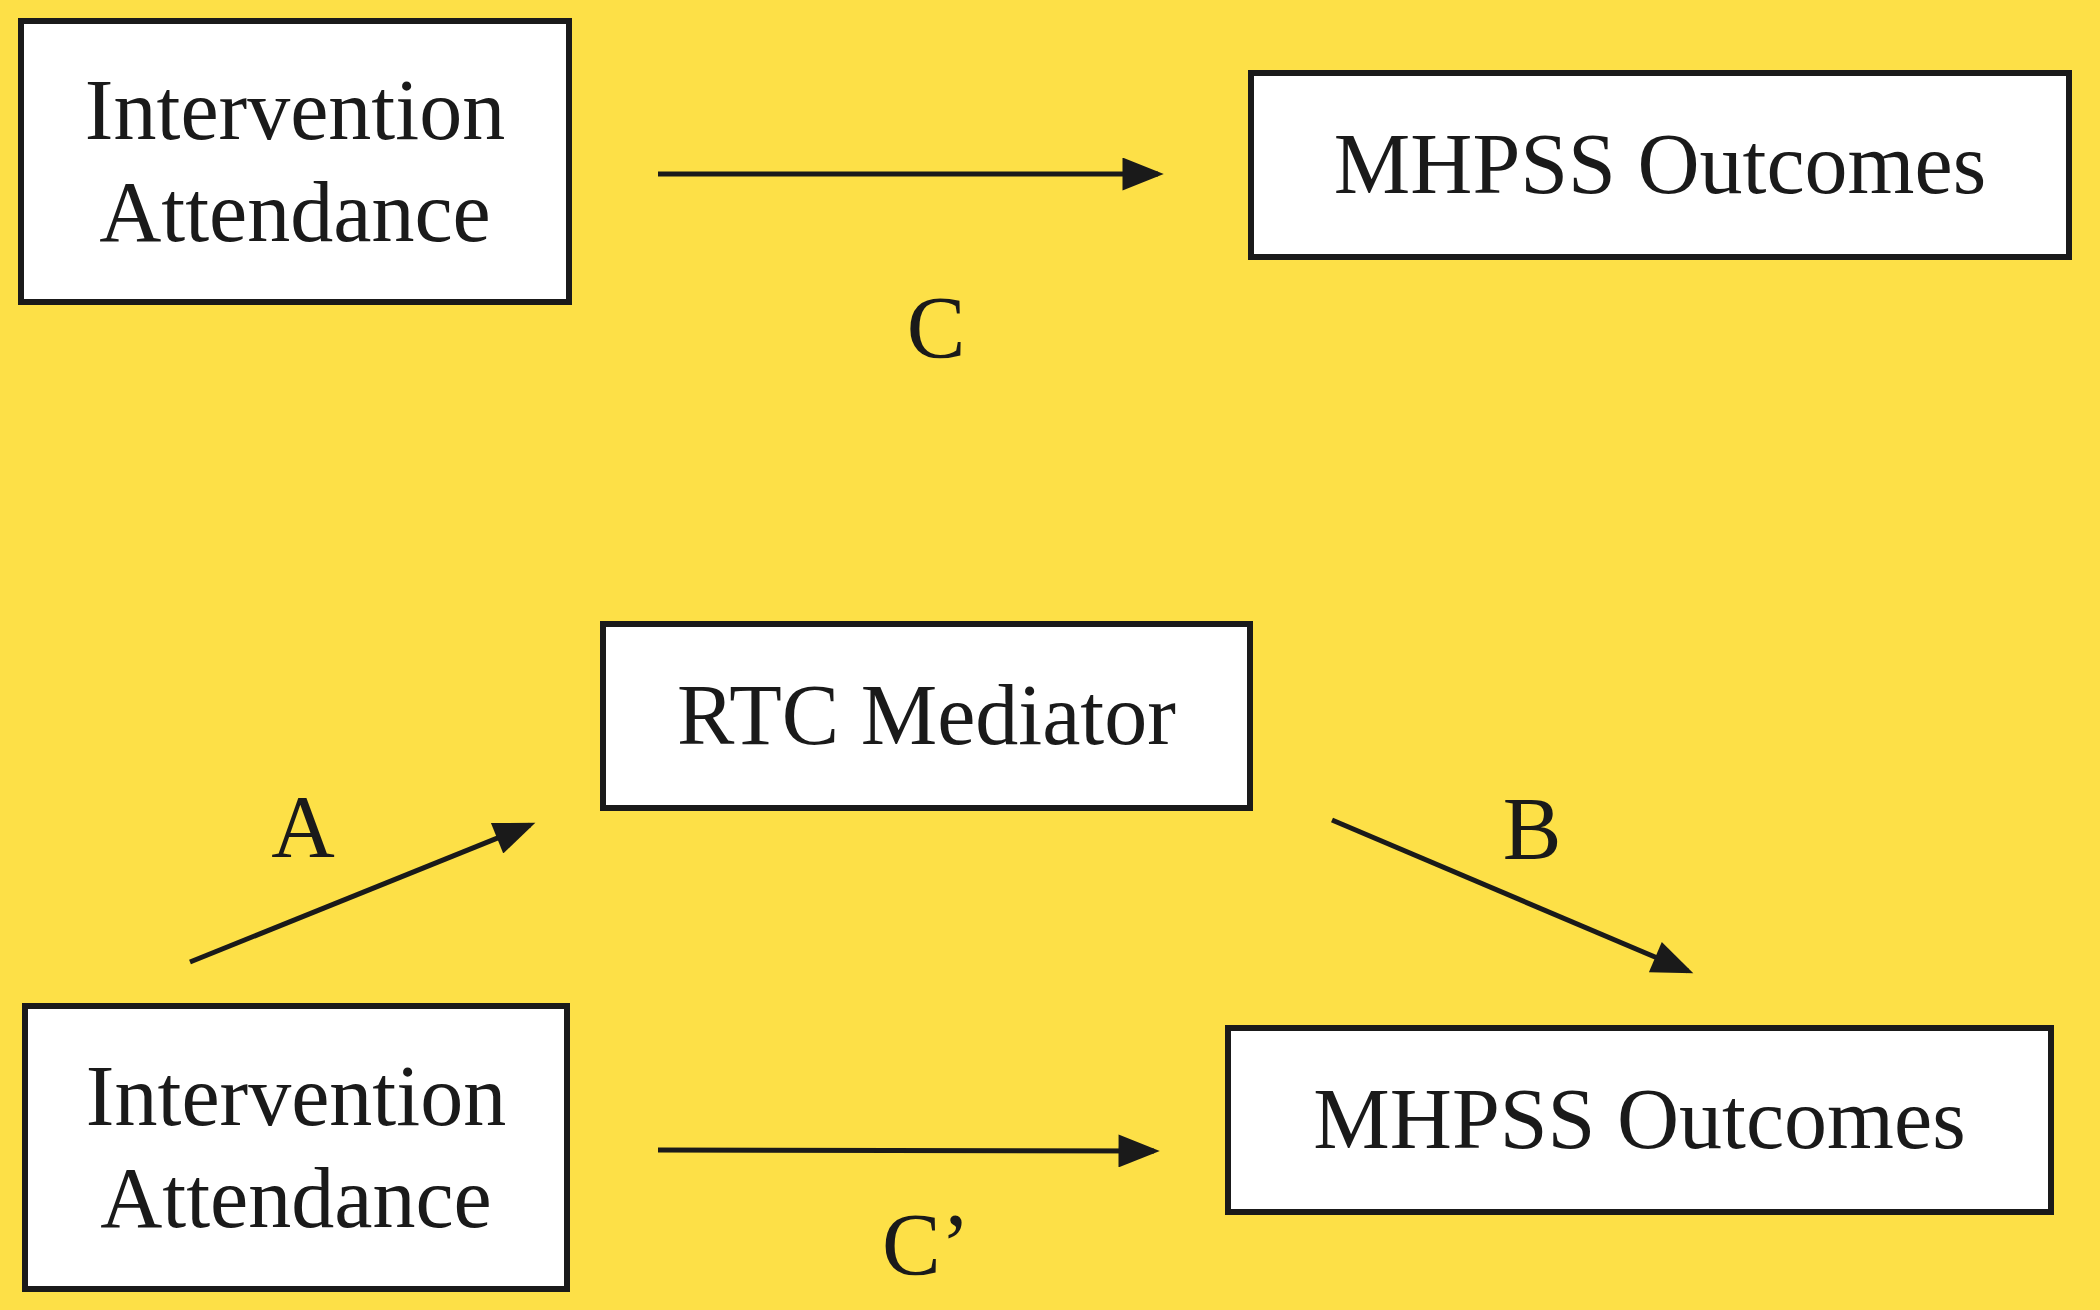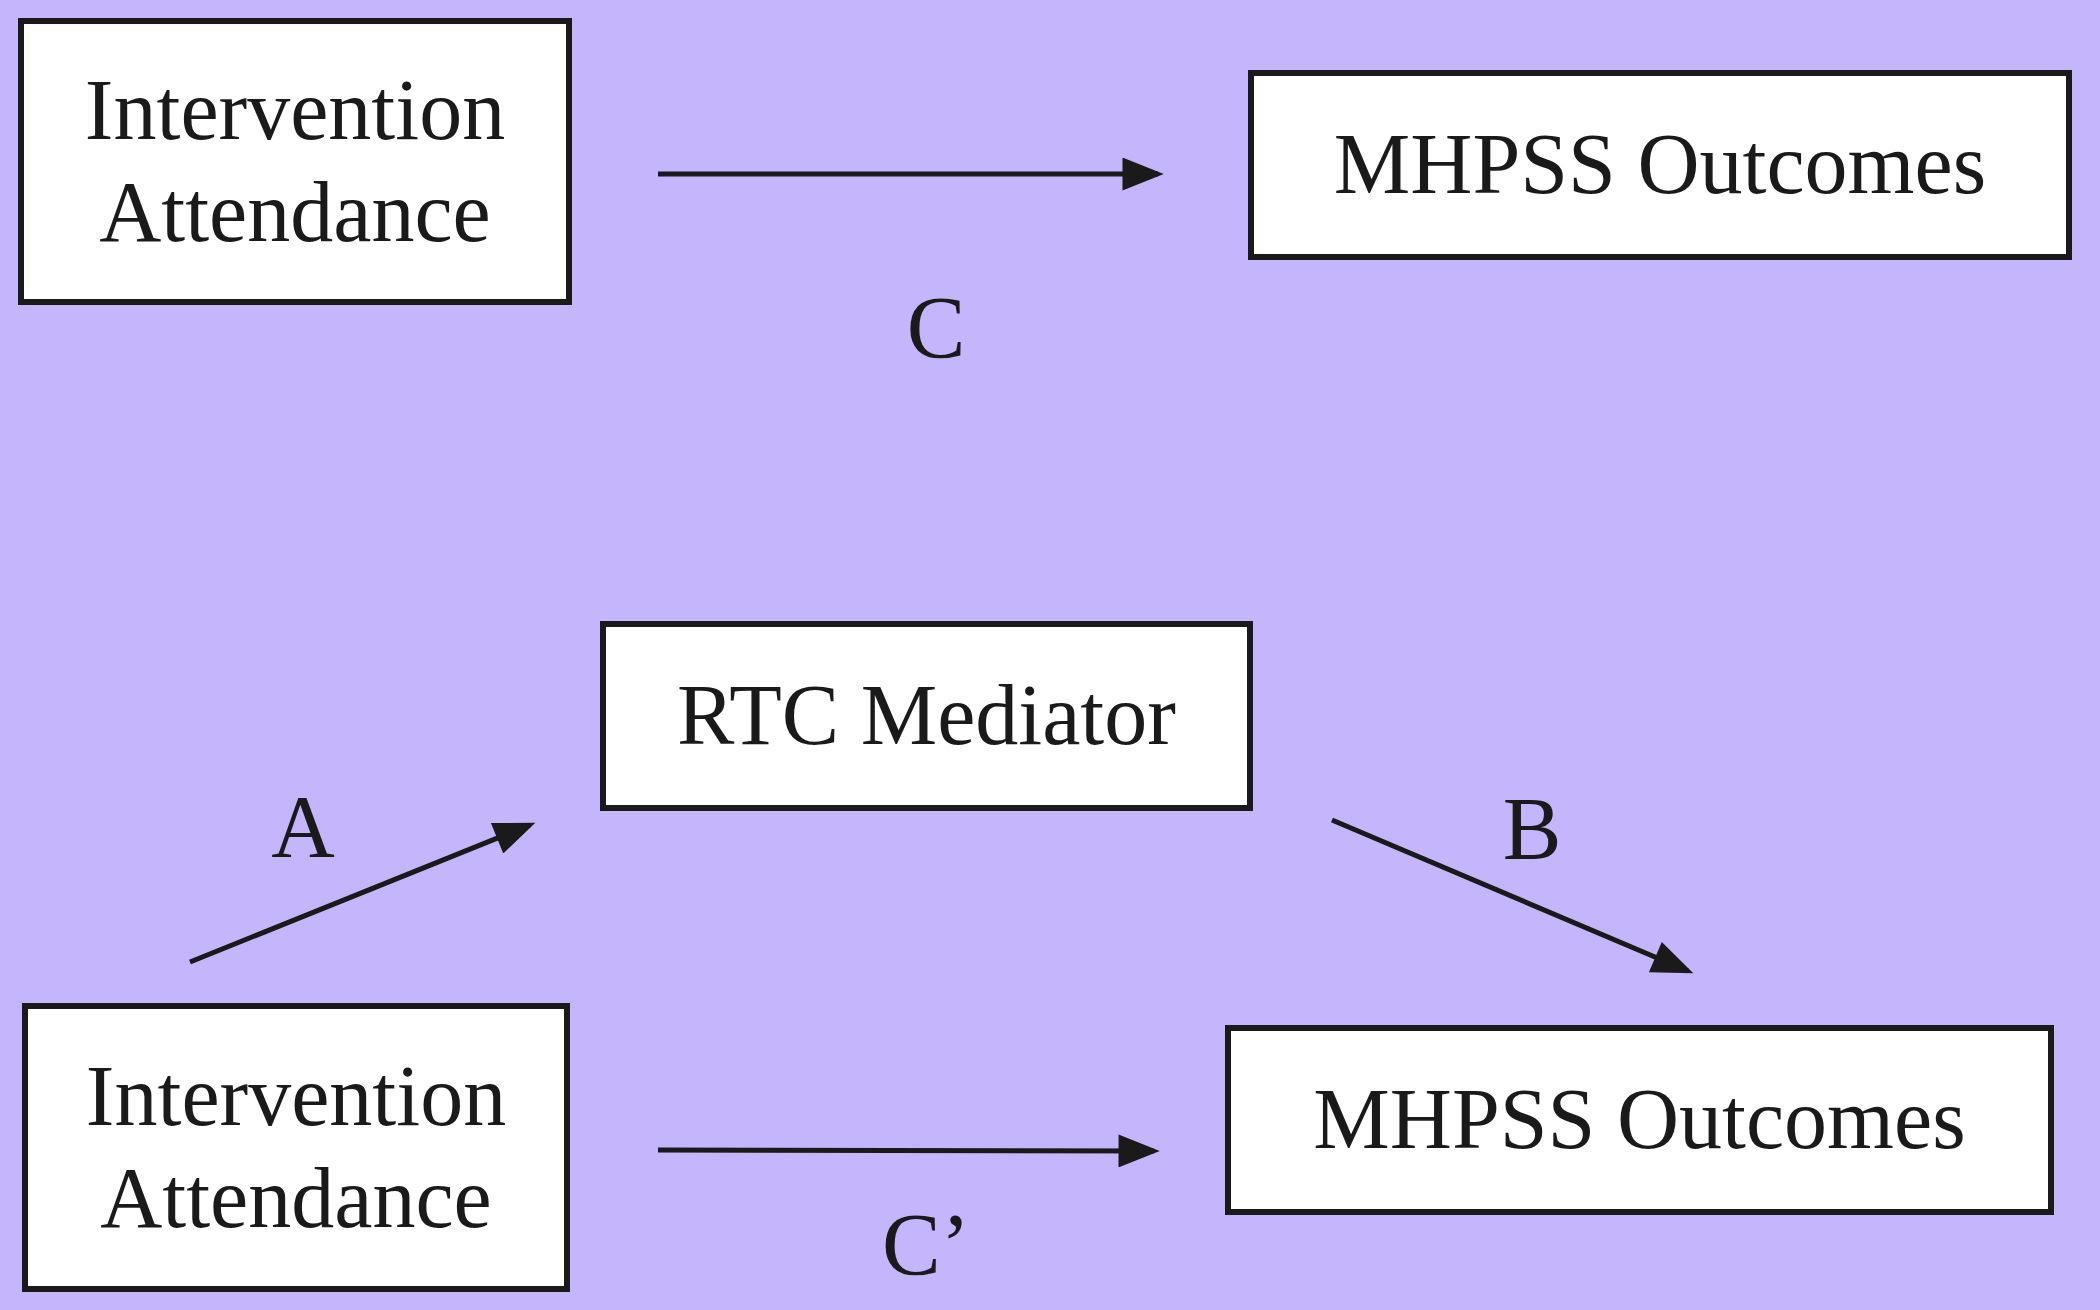--- a/index.html
+++ b/index.html
@@ -4,21 +4,21 @@
 <style>
   html, body {
     margin: 0;
     padding: 0;
     background: #ffffff;
   }
   #canvas {
     position: relative;
     width: 2100px;
     height: 1310px;
-    background: #c4b5fd;
+    background: #fde047;
     font-family: "Liberation Serif", "DejaVu Serif", serif;
     color: #1a1a1a;
     overflow: hidden;
   }
   .node {
     position: absolute;
     border: 6px solid #1a1a1a;
     background: #ffffff;
     display: flex;
     align-items: center;

